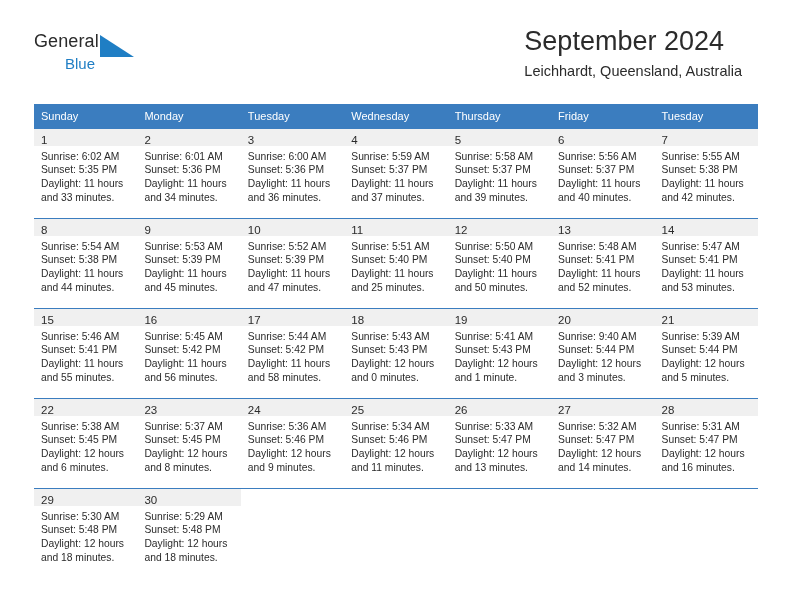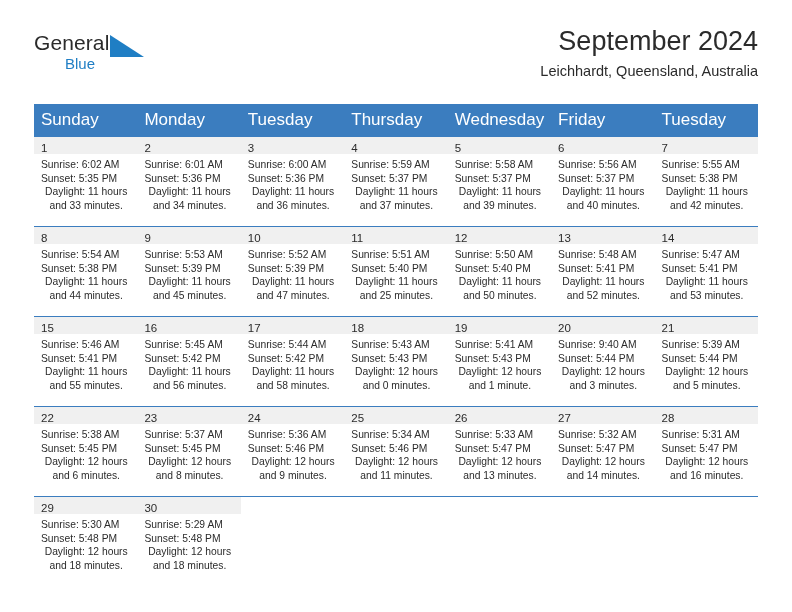--- a/index.html
+++ b/index.html
@@ -30,21 +30,21 @@
     height: 70px;
   }
   .brand {
     position: absolute;
     left: 0;
     top: 6px;
     width: 220px;
     height: 60px;
   }
   .brand-general {
-    font-size: 21px;
+    font-size: 18px;
     color: #2b2b2b;
     letter-spacing: 0.1px;
     line-height: 1;
     display: inline-block;
   }
   .brand-triangle {
     display: inline-block;
     vertical-align: top;
     margin-left: -1px;
     margin-top: 1px;
@@ -55,53 +55,52 @@
     top: 24px;
     font-size: 15px;
     color: #1f7ec4;
     line-height: 1;
   }
 
   .title-block {
     position: absolute;
     right: 0;
     top: 0;
-    text-align: right;
   }
   .cal-title {
     font-size: 27px;
     color: #2b2b2b;
     line-height: 1.15;
     font-weight: normal;
     margin: 0;
     white-space: nowrap;
   }
   .cal-subtitle {
     font-size: 14.5px;
     color: #2b2b2b;
     line-height: 1.2;
-    margin: 6px 0 0 0;
+    margin: 6px 16px 0 0;
     white-space: nowrap;
   }
 
   
   .calendar {
     position: absolute;
     left: 34px;
     top: 104px;
     width: 724px;
   }
   .weekday-row {
     display: flex;
     background: #3b7dbf;
   }
   .weekday-cell {
     flex: 1 1 0;
     color: #ffffff;
-    font-size: 17px;
+    font-size: 11px;
     padding: 5px 0 5px 7px;
     box-sizing: border-box;
     line-height: 1.35;
     white-space: nowrap;
     overflow: hidden;
   }
 
   .week-row {
     display: flex;
     border-top: 1.6px solid #3b7dbf;
@@ -133,21 +132,21 @@
   .day-info {
     padding: 4px 6px 0 7px;
     box-sizing: border-box;
   }
   .day-info div {
     font-size: 10.3px;
     color: #2b2b2b;
     line-height: 13.6px;
     white-space: nowrap;
   }
-  .daylight-line { white-space: normal; text-align: center; }
+  .daylight-line { white-space: normal; }
 </style>
 </head>
 <body>
 
 <div class="page">
 
   <div class="header">
 
     <div class="brand">
       <span class="brand-general">General</span><span class="brand-triangle"><svg width="38" height="26" viewBox="0 0 38 26">
@@ -162,22 +161,22 @@
     </div>
 
   </div>
 
   <div class="calendar">
 
     <div class="weekday-row">
       <div class="weekday-cell">Sunday</div>
       <div class="weekday-cell">Monday</div>
       <div class="weekday-cell">Tuesday</div>
+      <div class="weekday-cell">Wednesday</div>
       <div class="weekday-cell">Thursday</div>
-      <div class="weekday-cell">Wednesday</div>
       <div class="weekday-cell">Friday</div>
       <div class="weekday-cell">Tuesday</div>
     </div>
 
     <div class="week-row first">
       <div class="day-cell">
         <div class="day-number-band"><span class="day-number">1</span></div>
         <div class="day-info">
           <div>Sunrise: 6:02 AM</div>
           <div>Sunset: 5:35 PM</div>

